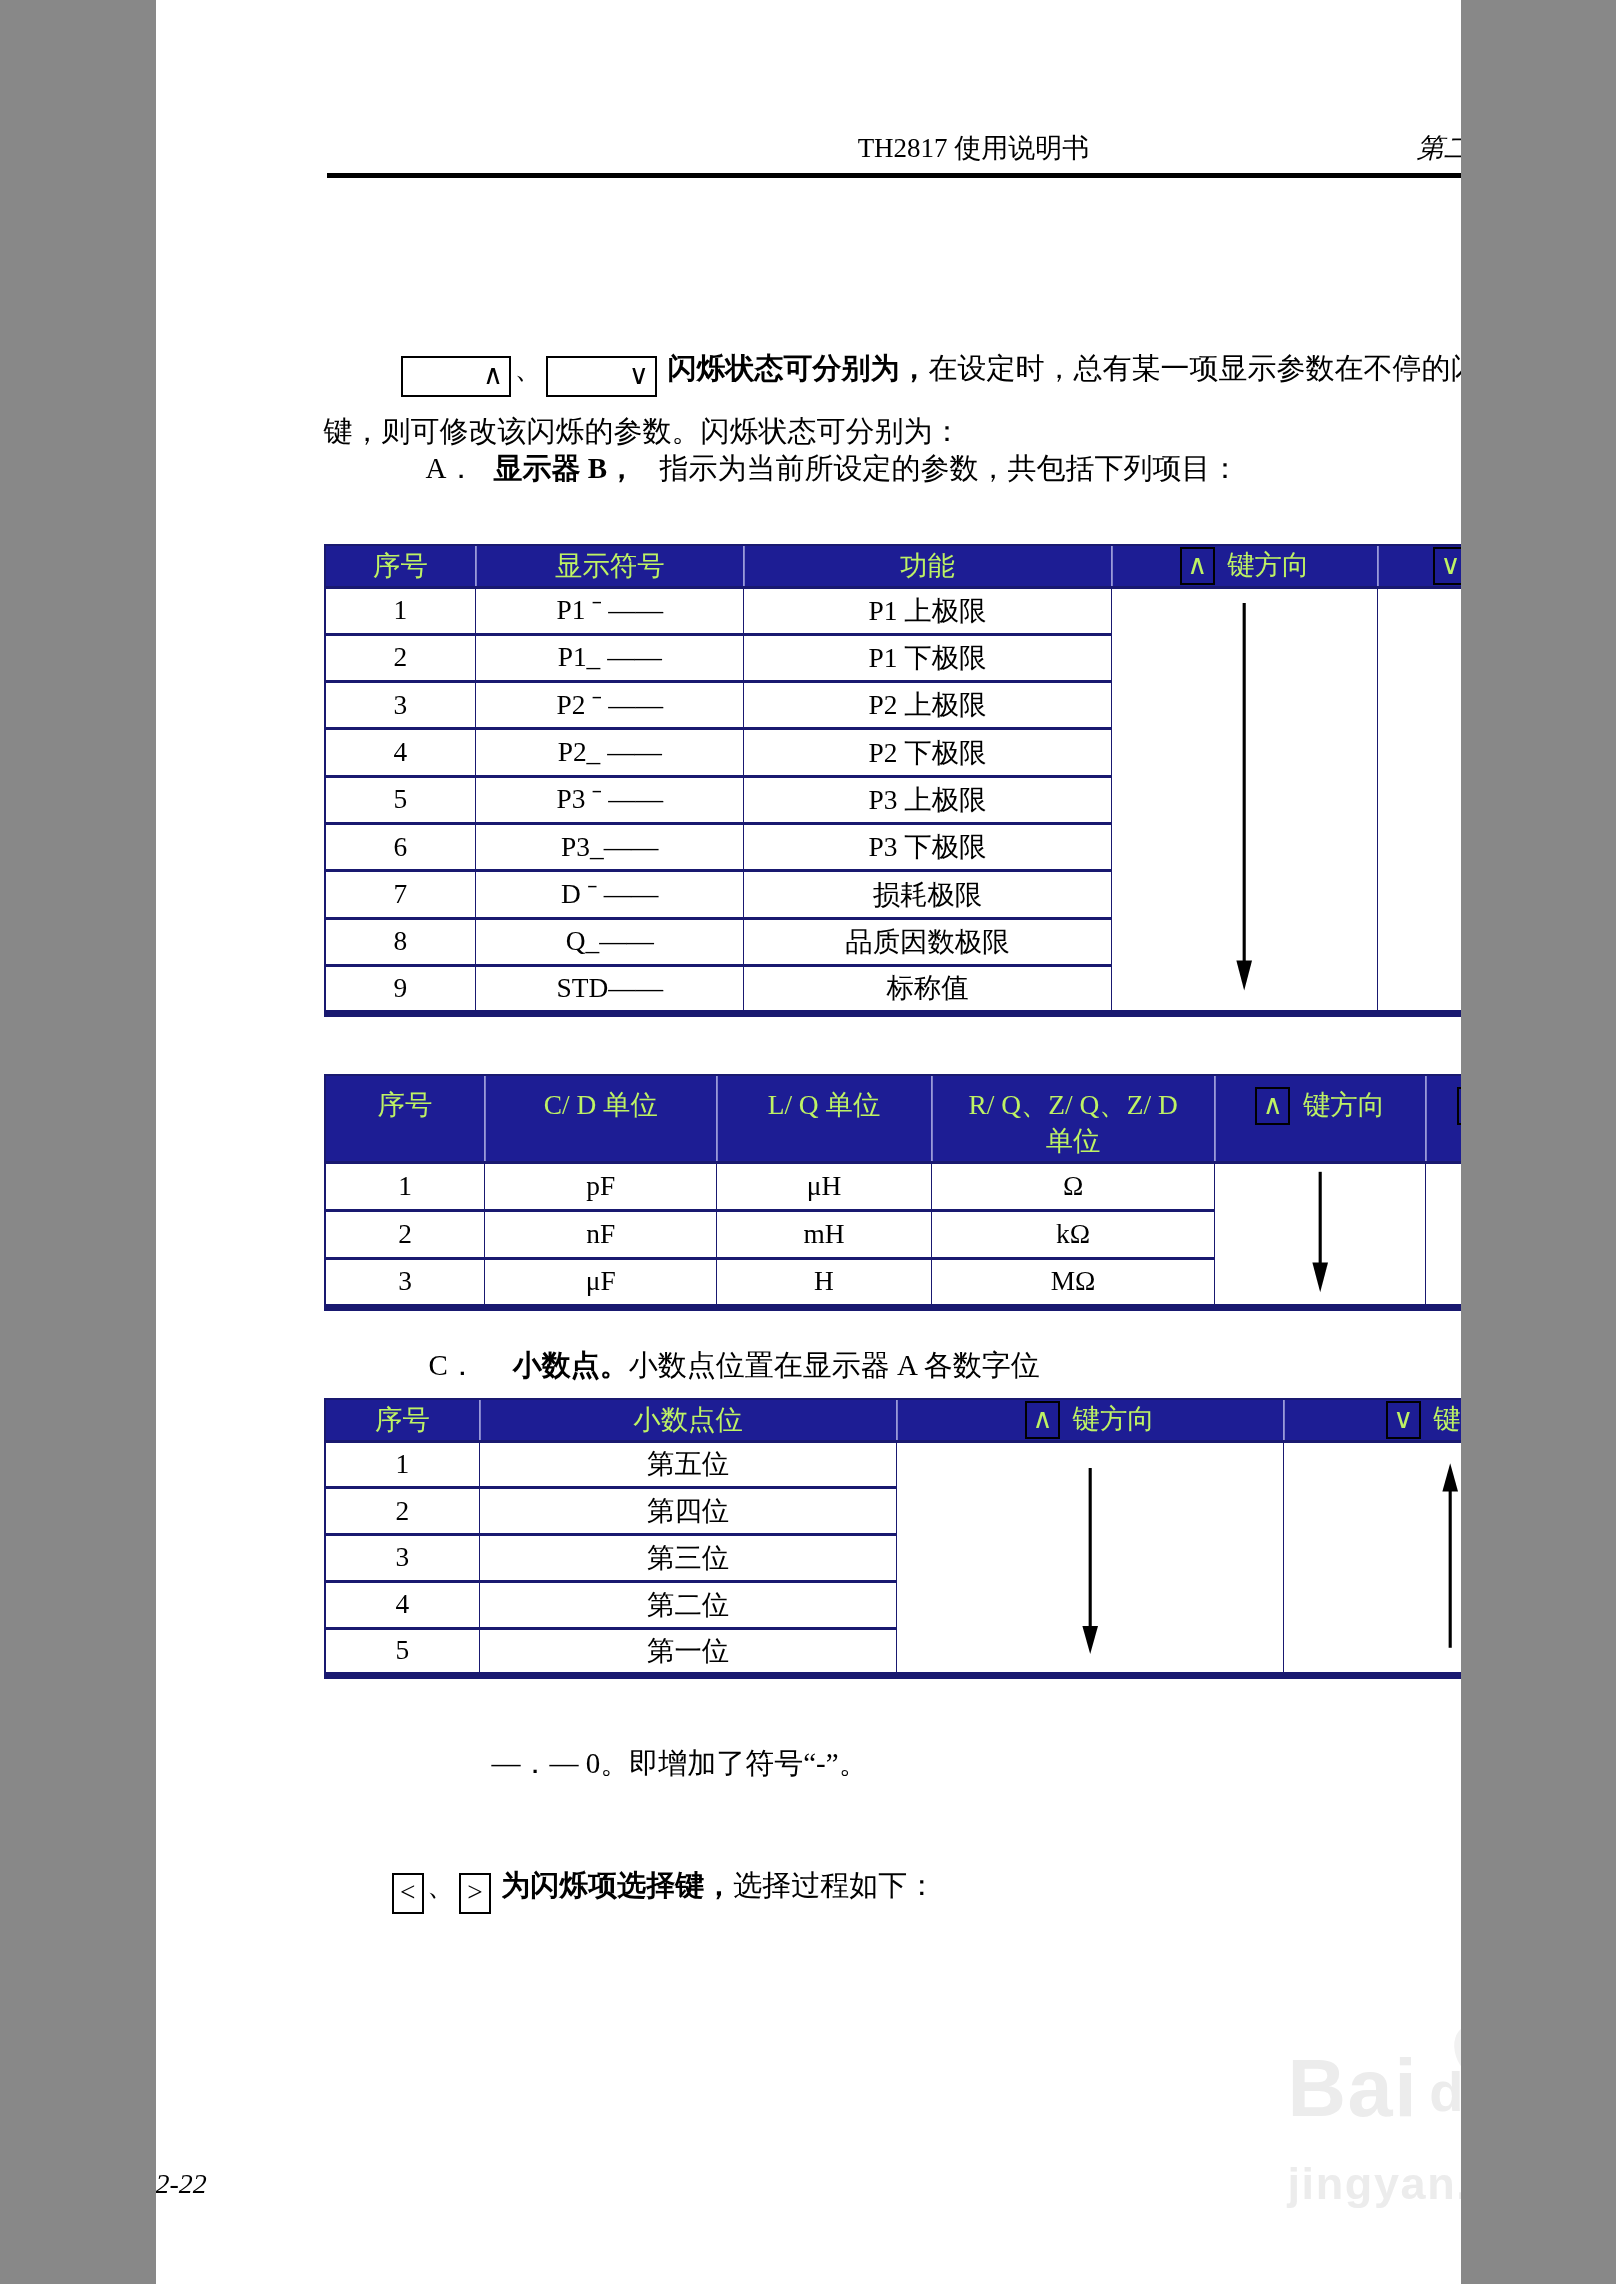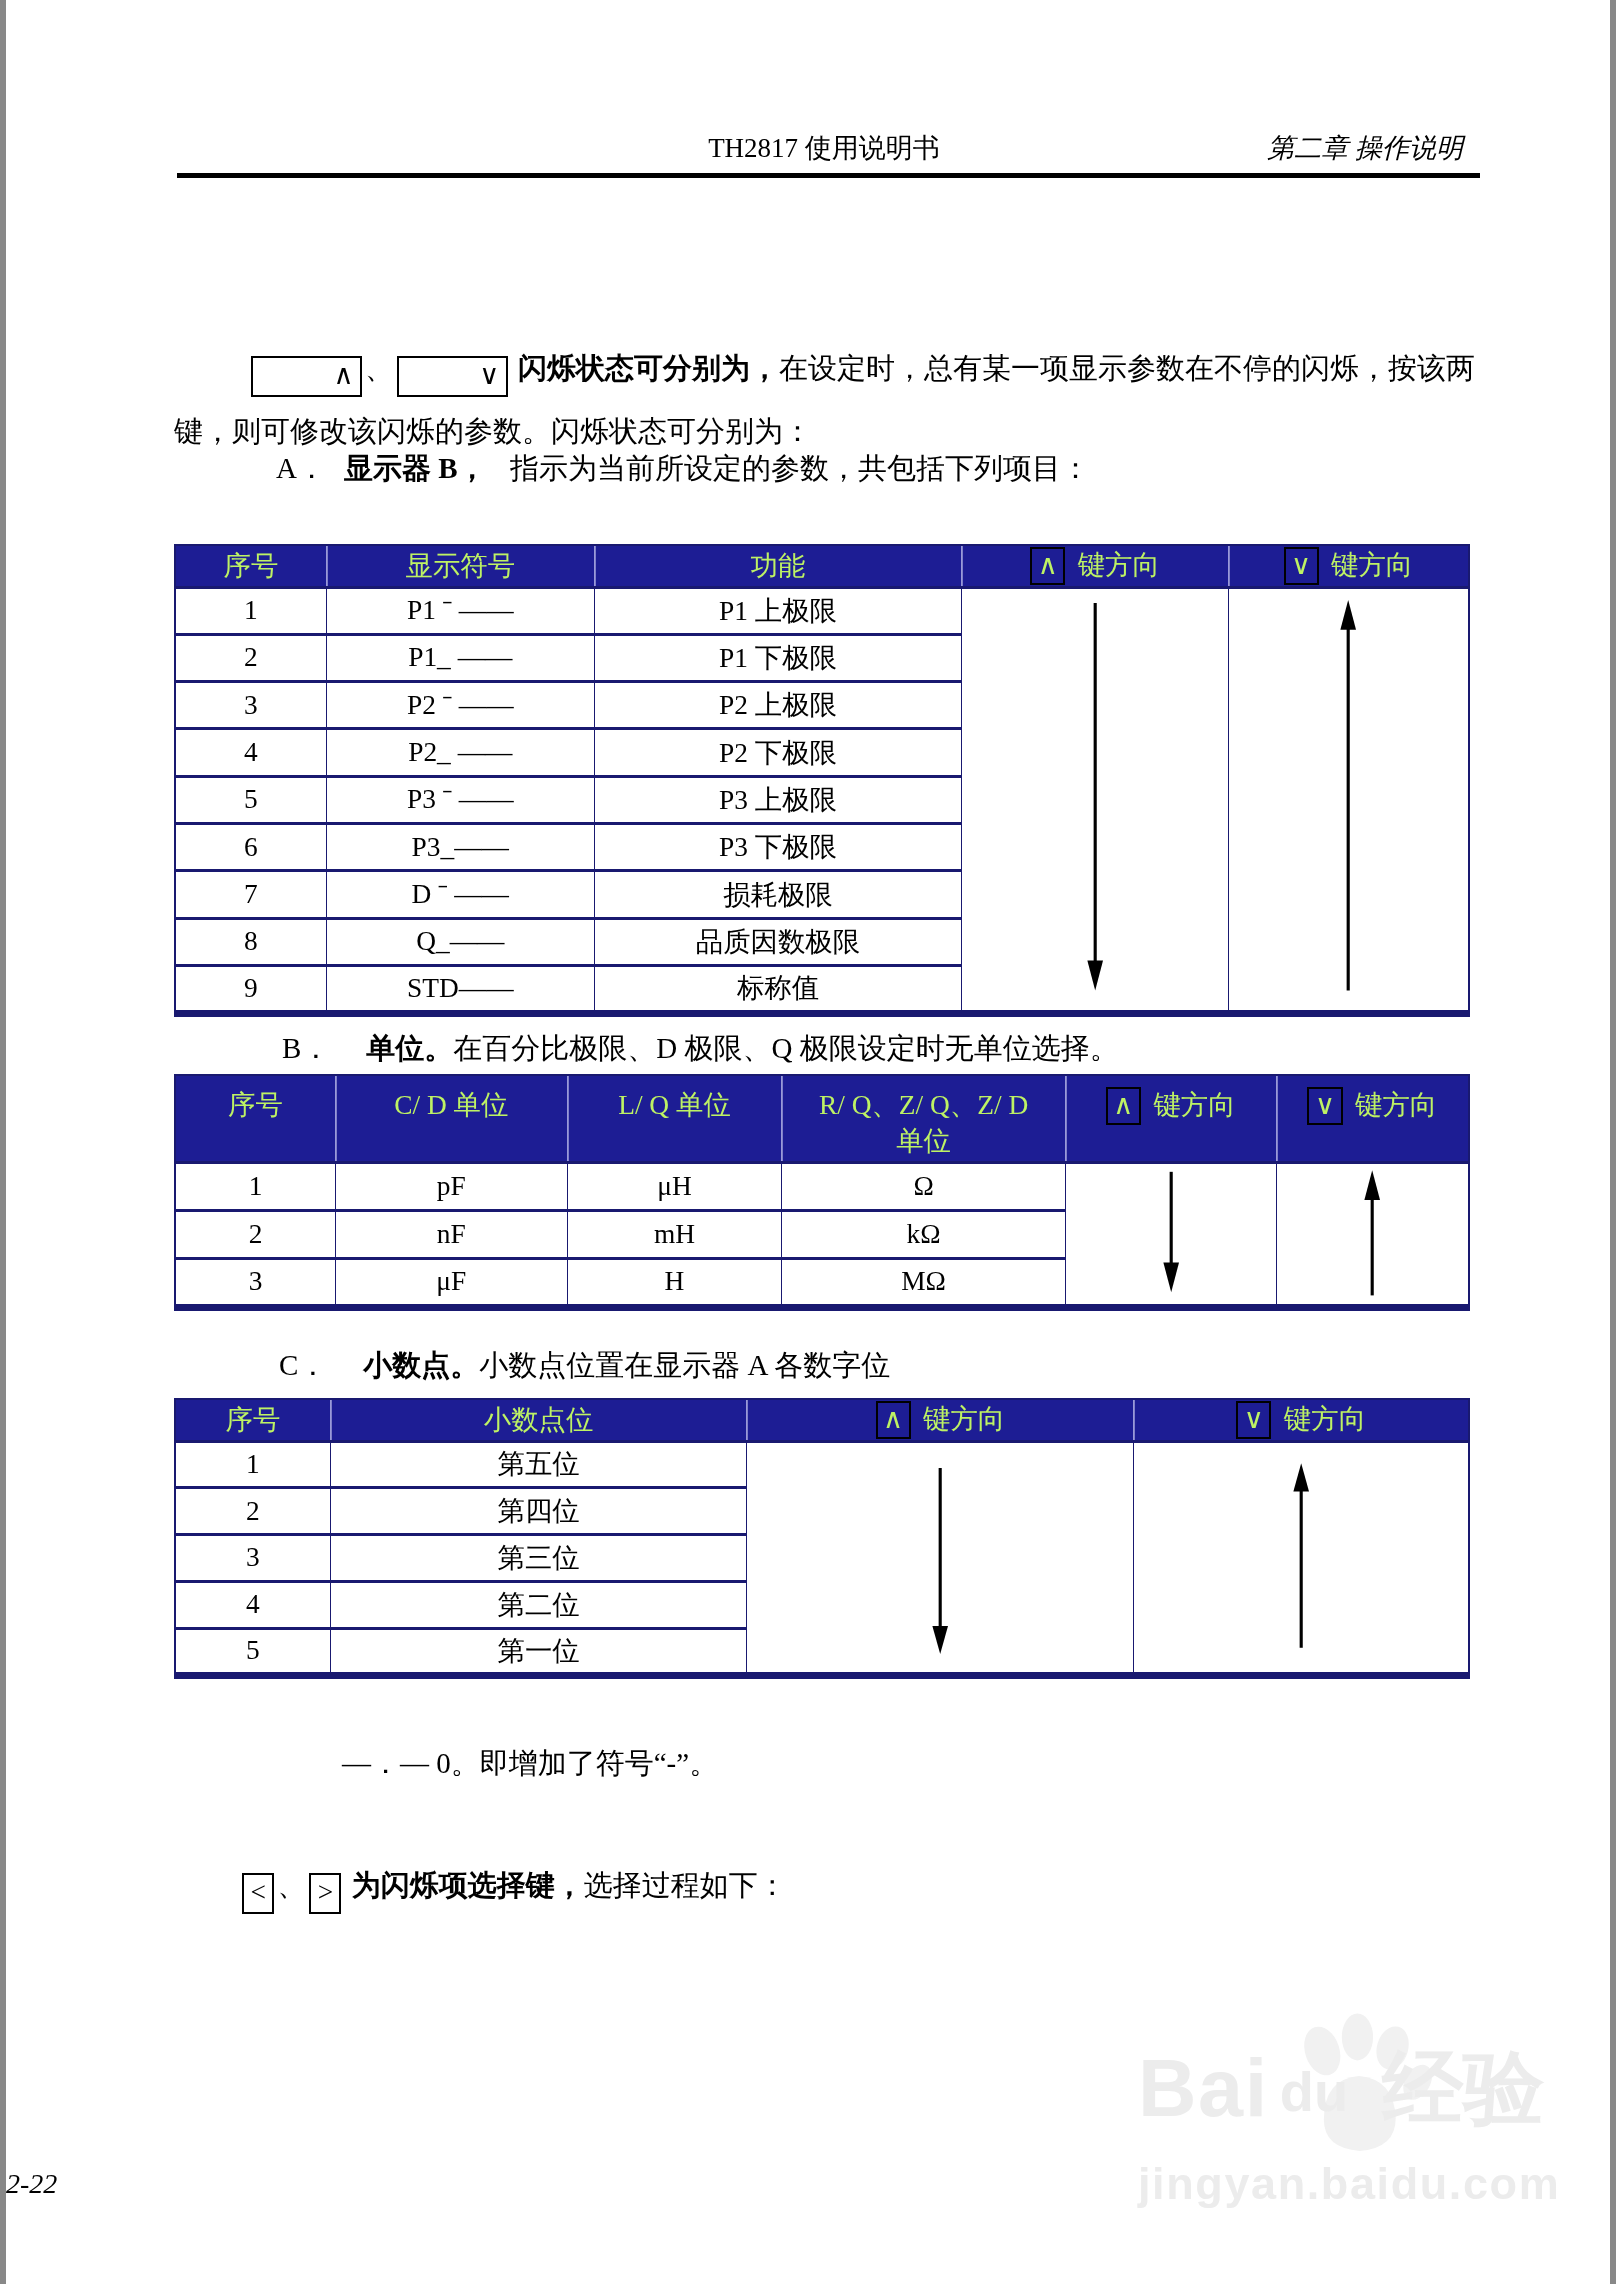--- a/index.html
+++ b/index.html
@@ -1,18 +1,18 @@
 <!DOCTYPE html>
 <html style="font-size:12.5px"><head>
 <meta charset="utf-8">
 <style>
   * { margin:0; padding:0; box-sizing:border-box; }
   html,body { background:#888; }
   .page {
-    position:relative; width:1604px; height:2284px; margin:0 auto;
+    position:relative; width:1305px; height:2284px; margin:0 auto;
     background:#ffffff; overflow:hidden;
     font-family:"Liberation Serif","DejaVu Serif",serif; color:#000;
   }
   
   .topbar { position:absolute; top:130px; left:168px; width:1300px; height:36px; font-size:27px; }
   .doc-title { position:absolute; left:0; right:0; text-align:center; }
   .chapter { position:absolute; right:11px; top:0; font-style:italic; }
   .rule { position:absolute; top:173px; left:171px; width:1303px; height:4.7px; background:#000; }
 
   
@@ -161,21 +161,20 @@
           <td>品质因数极限</td>
         </tr>
       <tr>
           <td>9</td>
           <td>STD――</td>
           <td>标称值</td>
         </tr>
     </tbody>
   </table>
 
-  <div class="item i-b"><span class="gap-m">B．</span><span class="bold">单位。</span><span>在百分比极限、D 极限、Q 极限设定时无单位选择。</span></div>
 
   <table class="tbl t-b">
     <colgroup>
         <col style="width:12.4%">
         <col style="width:17.9%">
         <col style="width:16.6%">
         <col style="width:21.9%">
         <col style="width:16.3%">
         <col style="width:14.9%">
       </colgroup>

